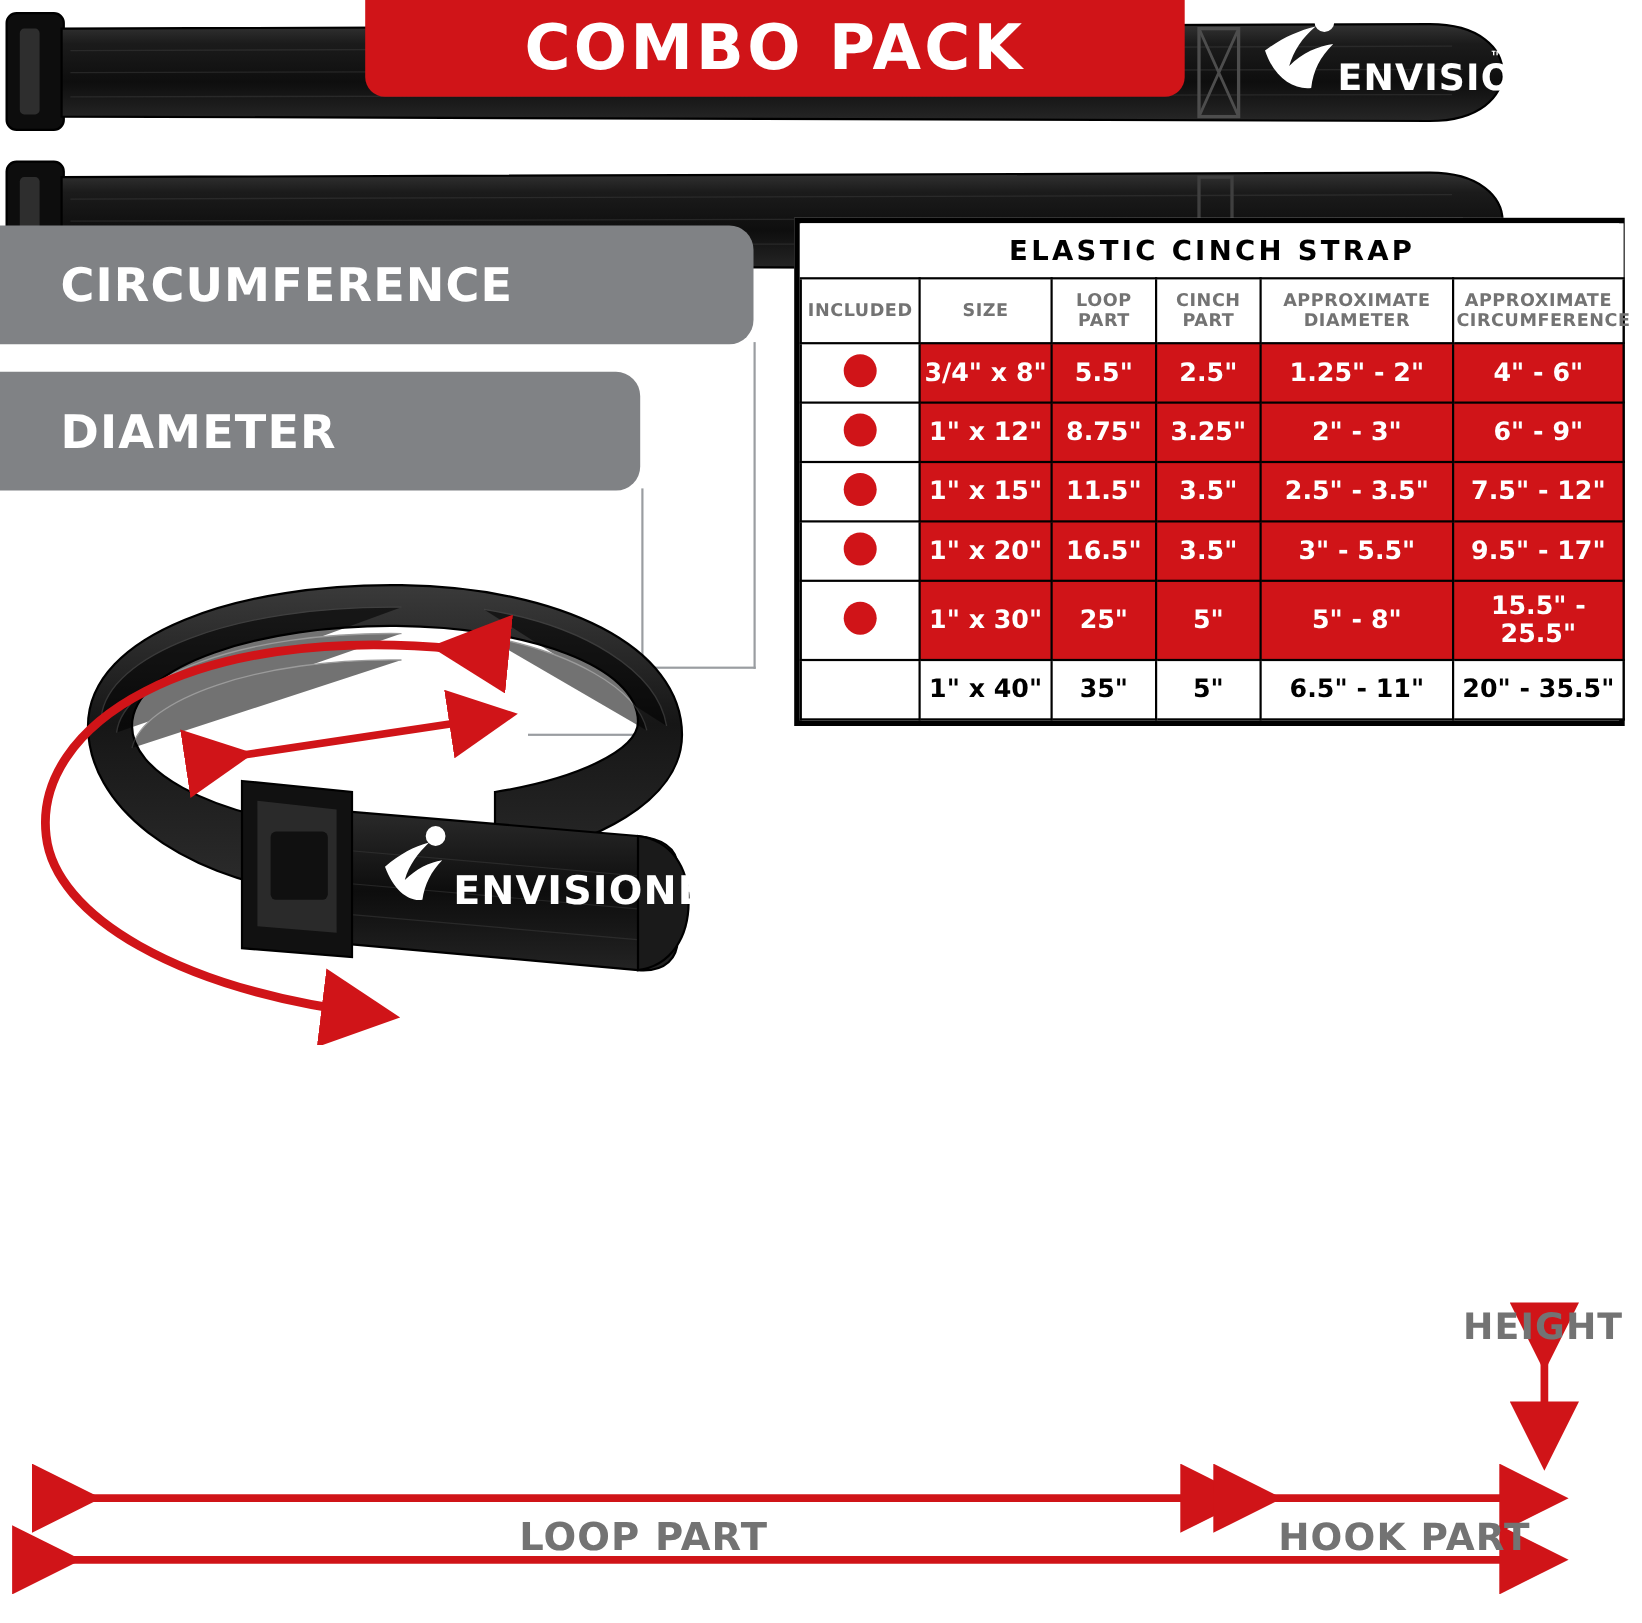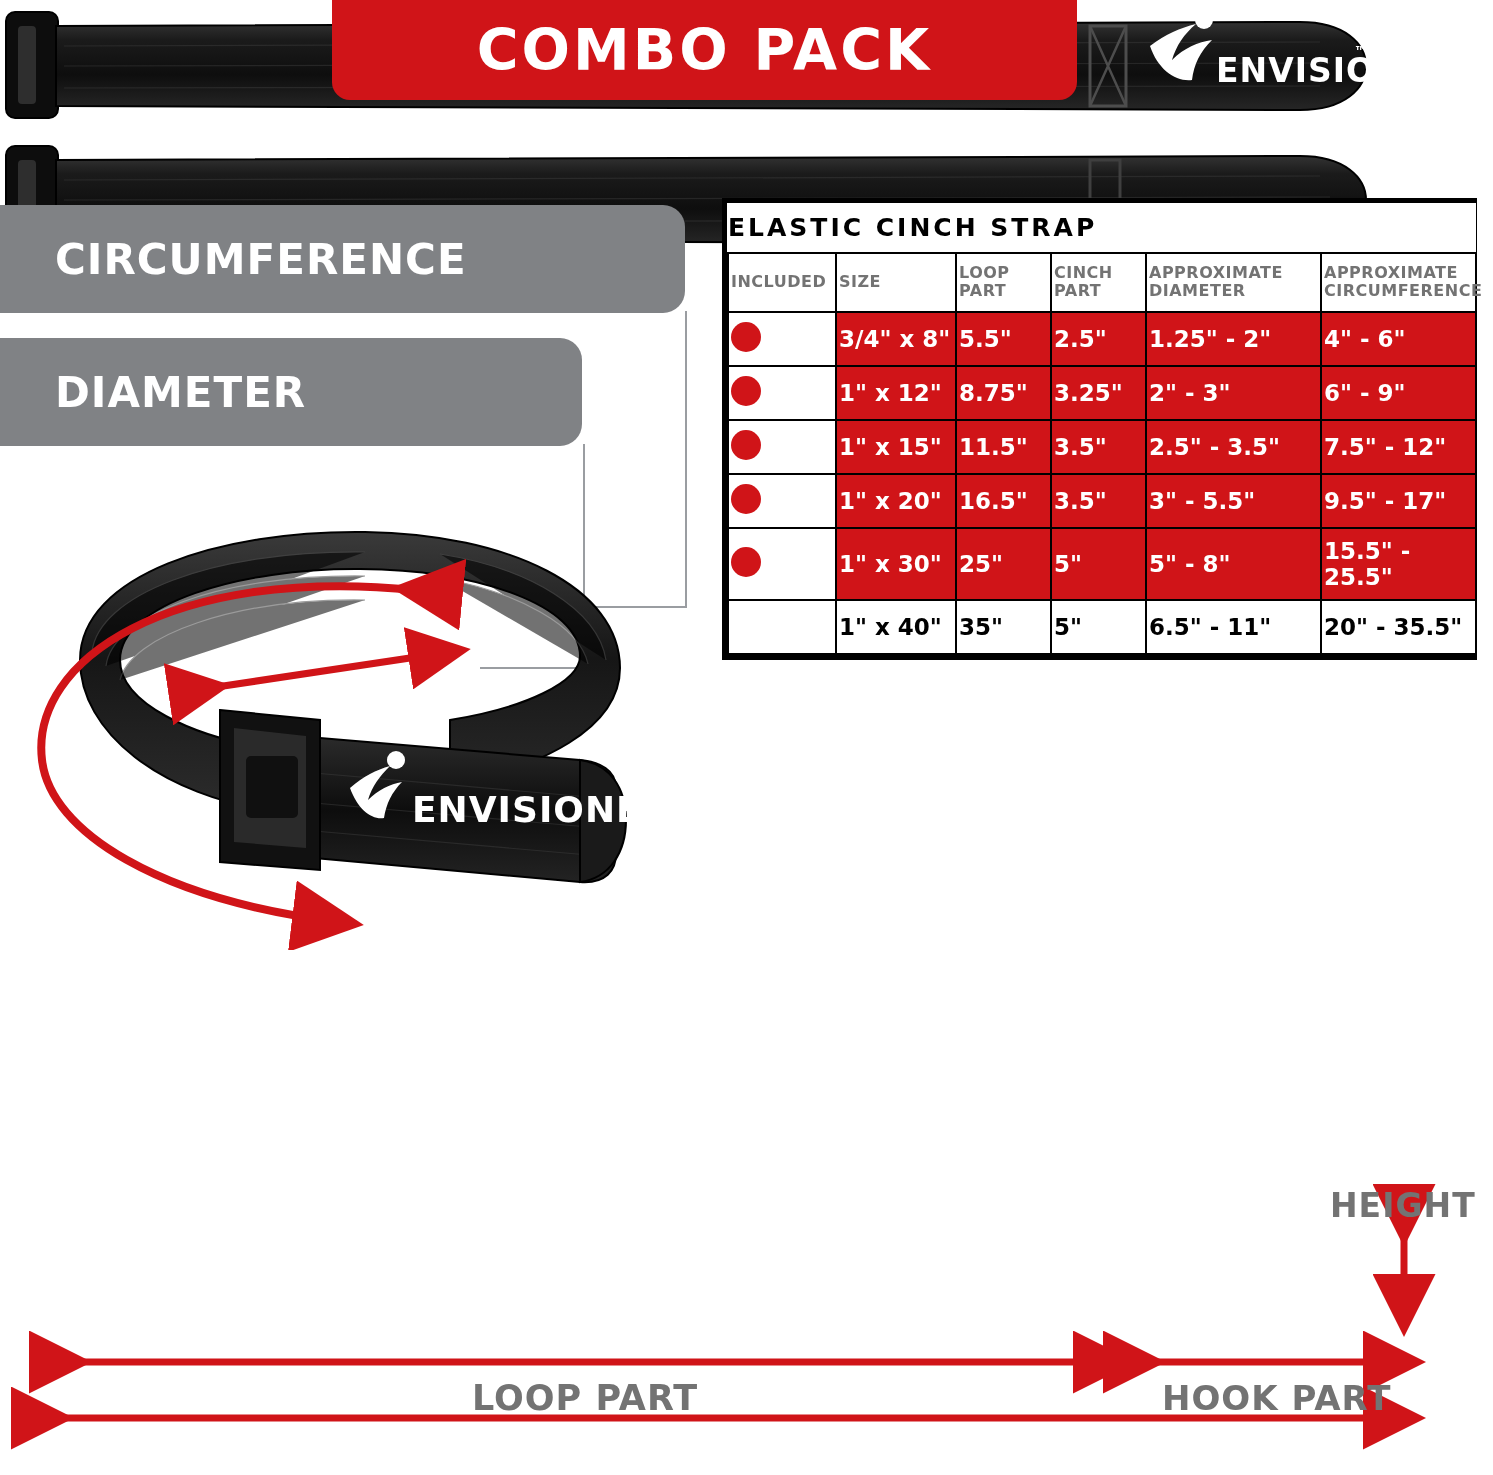--- a/index.html
+++ b/index.html
@@ -14,21 +14,21 @@
     font-family: "Liberation Sans", sans-serif;
     overflow: hidden;
   }
 
   
   .combo-banner {
     position: absolute;
     left: 332px;
     top: 0;
     width: 745px;
-    height: 100px;
+    height: 88px;
     background: #d01418;
     border-bottom-left-radius: 18px;
     border-bottom-right-radius: 18px;
     display: flex;
     align-items: center;
     justify-content: center;
   }
   .combo-banner span {
     color: #ffffff;
     font-size: 57px;
@@ -101,21 +101,21 @@
     box-sizing: border-box;
     background: #ffffff;
   }
   table.specs {
     border-collapse: collapse;
     width: 100%;
     table-layout: fixed;
   }
   table.specs th, table.specs td {
     border: 2px solid #000000;
-    text-align: left;
+    text-align: center;
     vertical-align: middle;
     font-family: "DejaVu Sans", sans-serif;
   }
   .tbl-title {
     background: #ffffff;
     color: #000000;
     font-size: 25px;
     font-weight: bold;
     letter-spacing: 3px;
     padding: 10px 0 10px 0;

